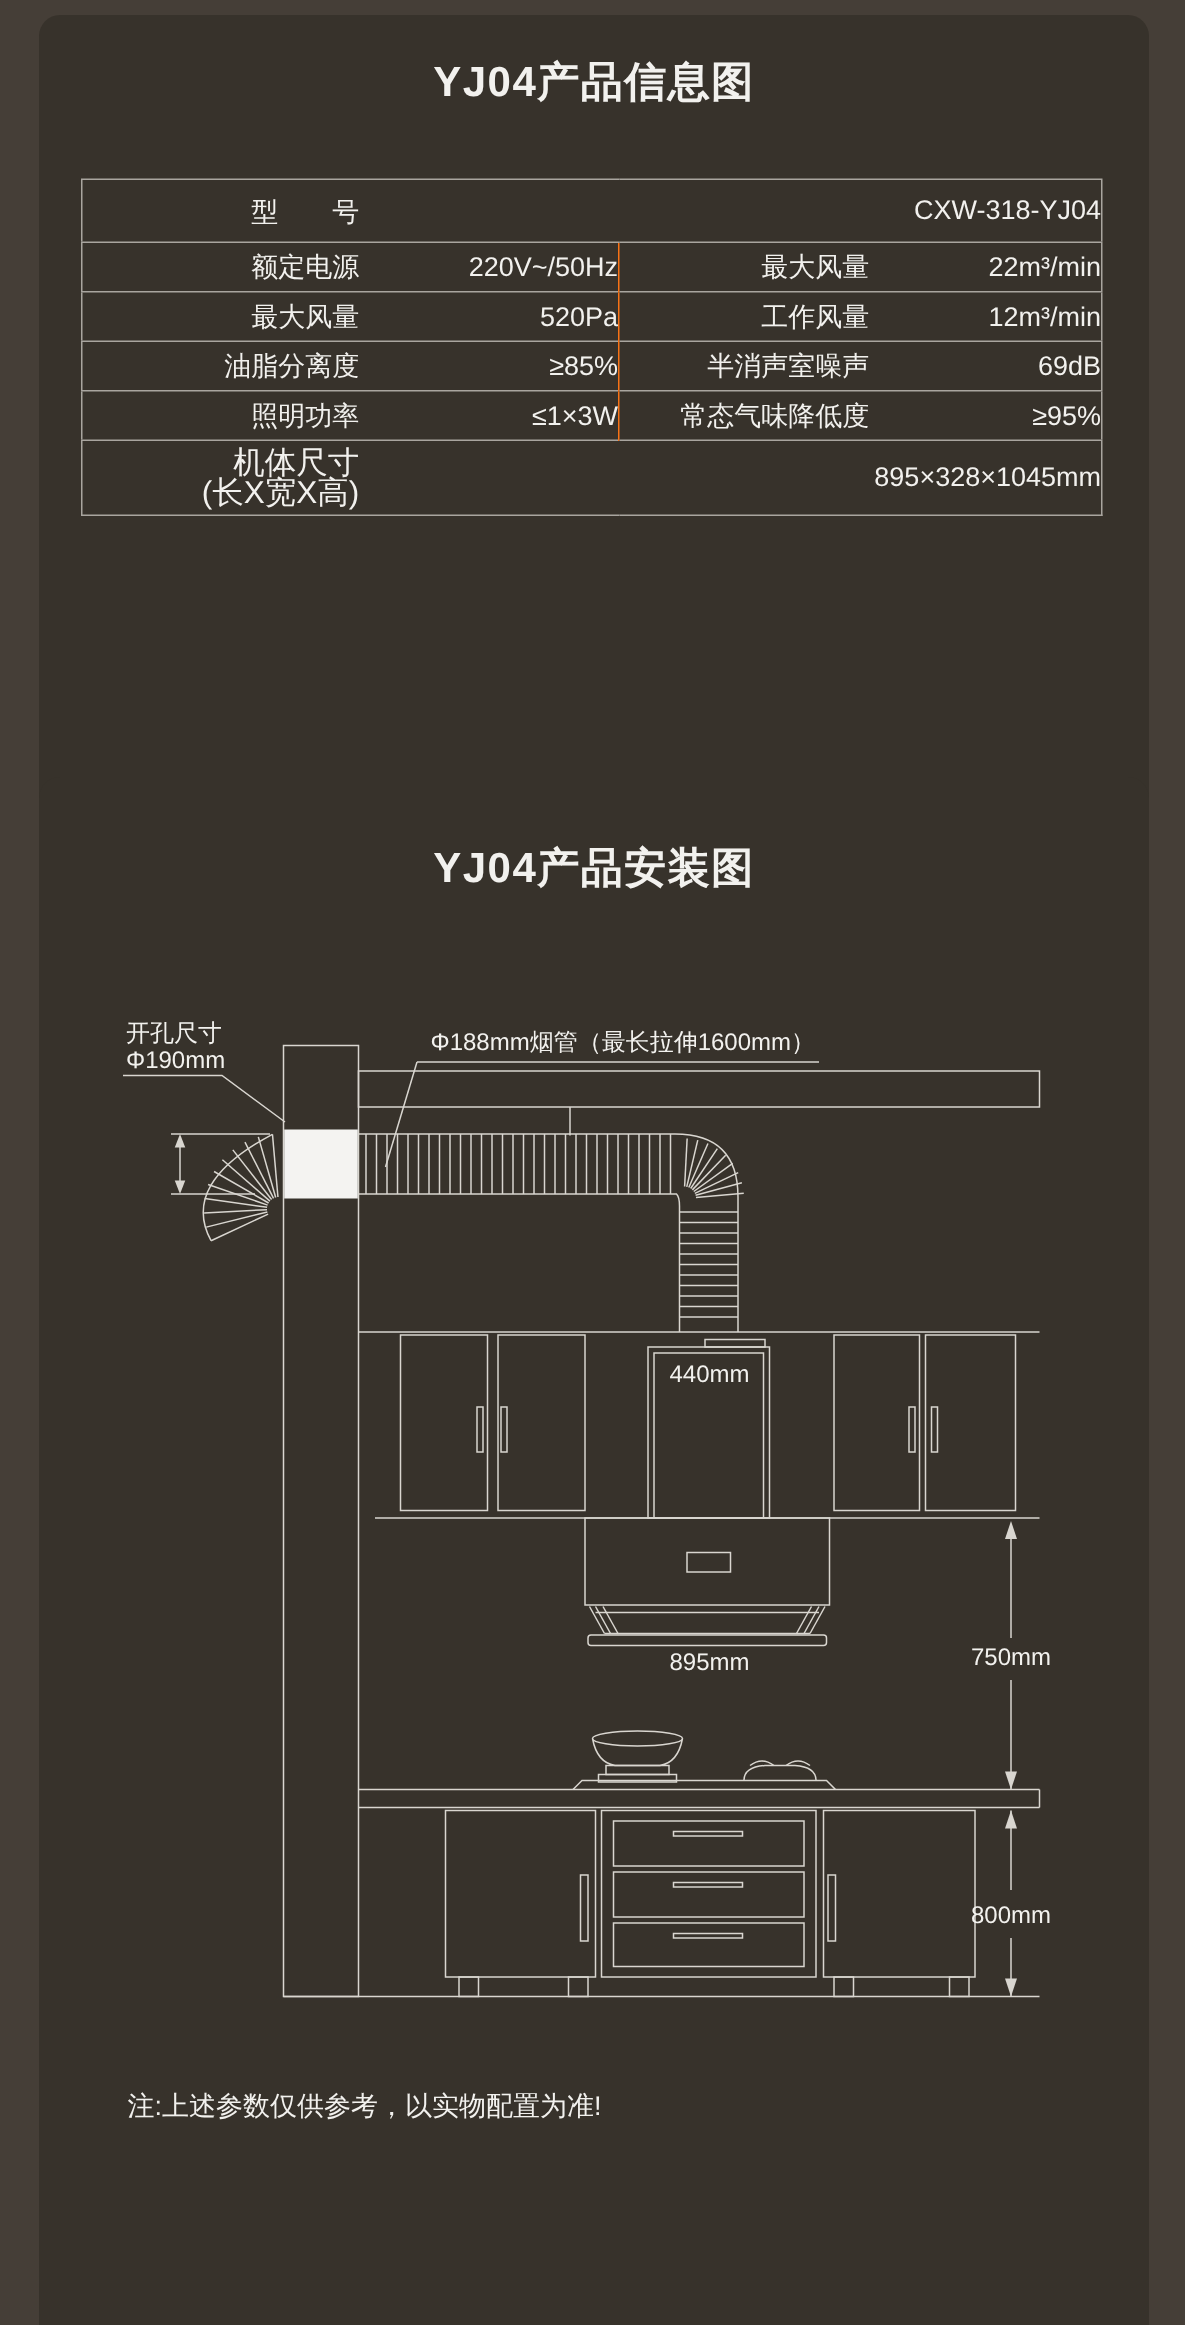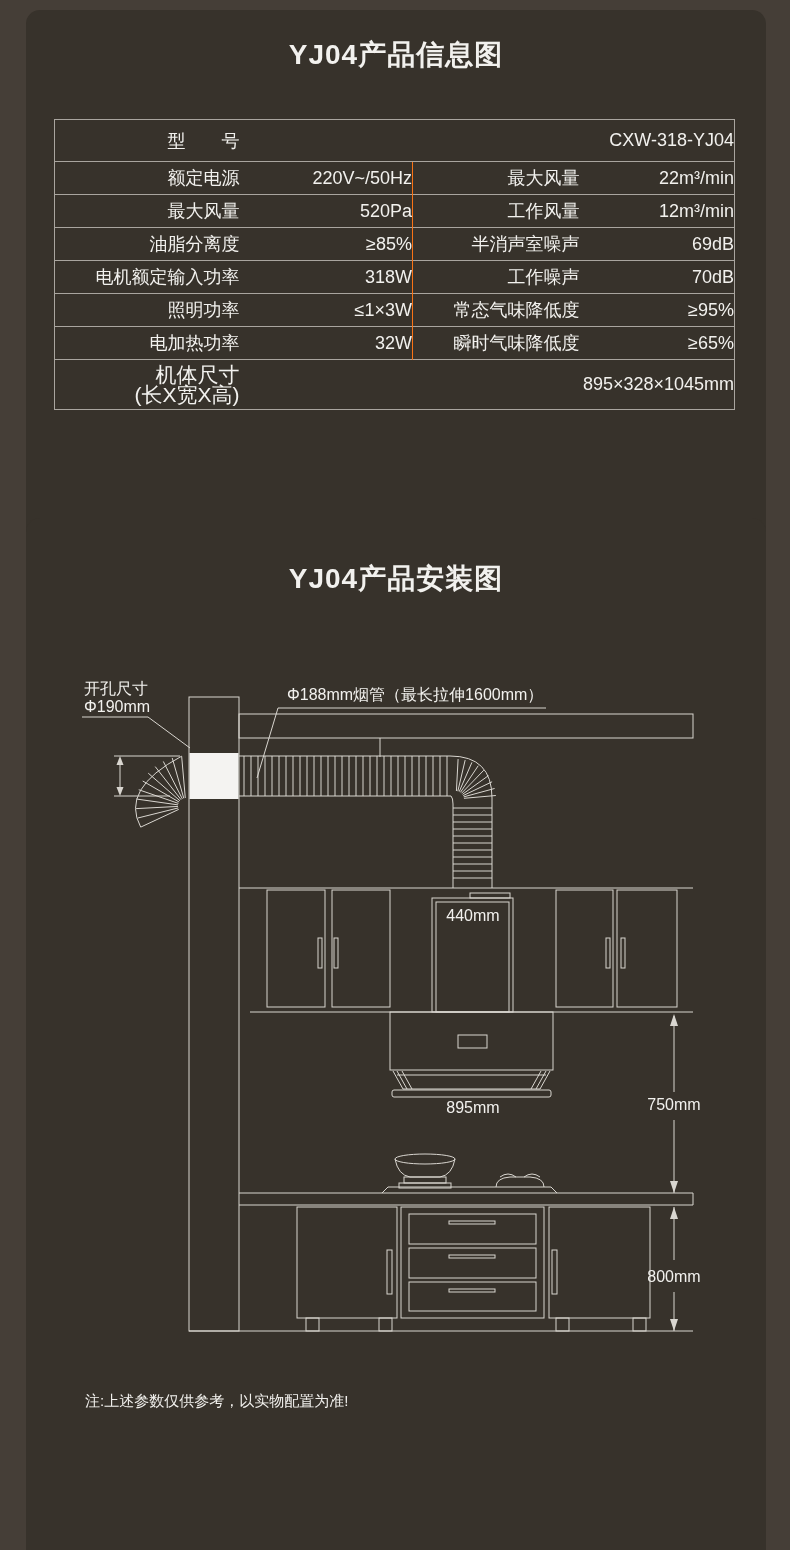--- a/index.html
+++ b/index.html
@@ -29,21 +29,21 @@
   table.spec tr.model-row{height:42px;}
   table.spec tr.size-row{height:50px;}
   .size-label{font-size:21px;line-height:20px;}
 
   #diagram{position:absolute;left:0;top:0;width:740px;height:975px;}
   #diagram line,#diagram path,#diagram polyline,#diagram rect.st{
     stroke:#d9d6d0;stroke-width:1;fill:none;}
   #diagram text{fill:#f2f1ee;font-size:16px;font-family:"Liberation Sans","DejaVu Sans",sans-serif;}
   #diagram polygon{fill:#d9d6d0;stroke:none;}
 
-  .note{position:absolute;left:59px;top:874px;font-size:15px;color:#f2f1ee;}
+  .note{position:absolute;left:59px;top:874px;font-size:18px;color:#f2f1ee;}
 </style>
 </head>
 <body>
 
 <div class="card" id="card1">
   <div class="card-title">YJ04产品信息图</div>
 
   <table class="spec">
     <colgroup>
       <col style="width:185px">
@@ -68,36 +68,24 @@
         <td class="mid">工作风量</td>
         <td>12m³/min</td>
       </tr>
       <tr>
         <td>油脂分离度</td>
         <td>≥85%</td>
         <td class="mid">半消声室噪声</td>
         <td>69dB</td>
       </tr>
       <tr>
-        <td>电机额定输入功率</td>
-        <td>318W</td>
-        <td class="mid">工作噪声</td>
-        <td>70dB</td>
-      </tr>
-      <tr>
         <td>照明功率</td>
         <td>≤1×3W</td>
         <td class="mid">常态气味降低度</td>
         <td>≥95%</td>
-      </tr>
-      <tr>
-        <td>电加热功率</td>
-        <td>32W</td>
-        <td class="mid">瞬时气味降低度</td>
-        <td>≥65%</td>
       </tr>
       <tr class="size-row">
         <td>
           <div class="size-label">机体尺寸</div>
           <div class="size-label">(长X宽X高)</div>
         </td>
         <td colspan="3">895×328×1045mm</td>
       </tr>
     </tbody>
   </table>

